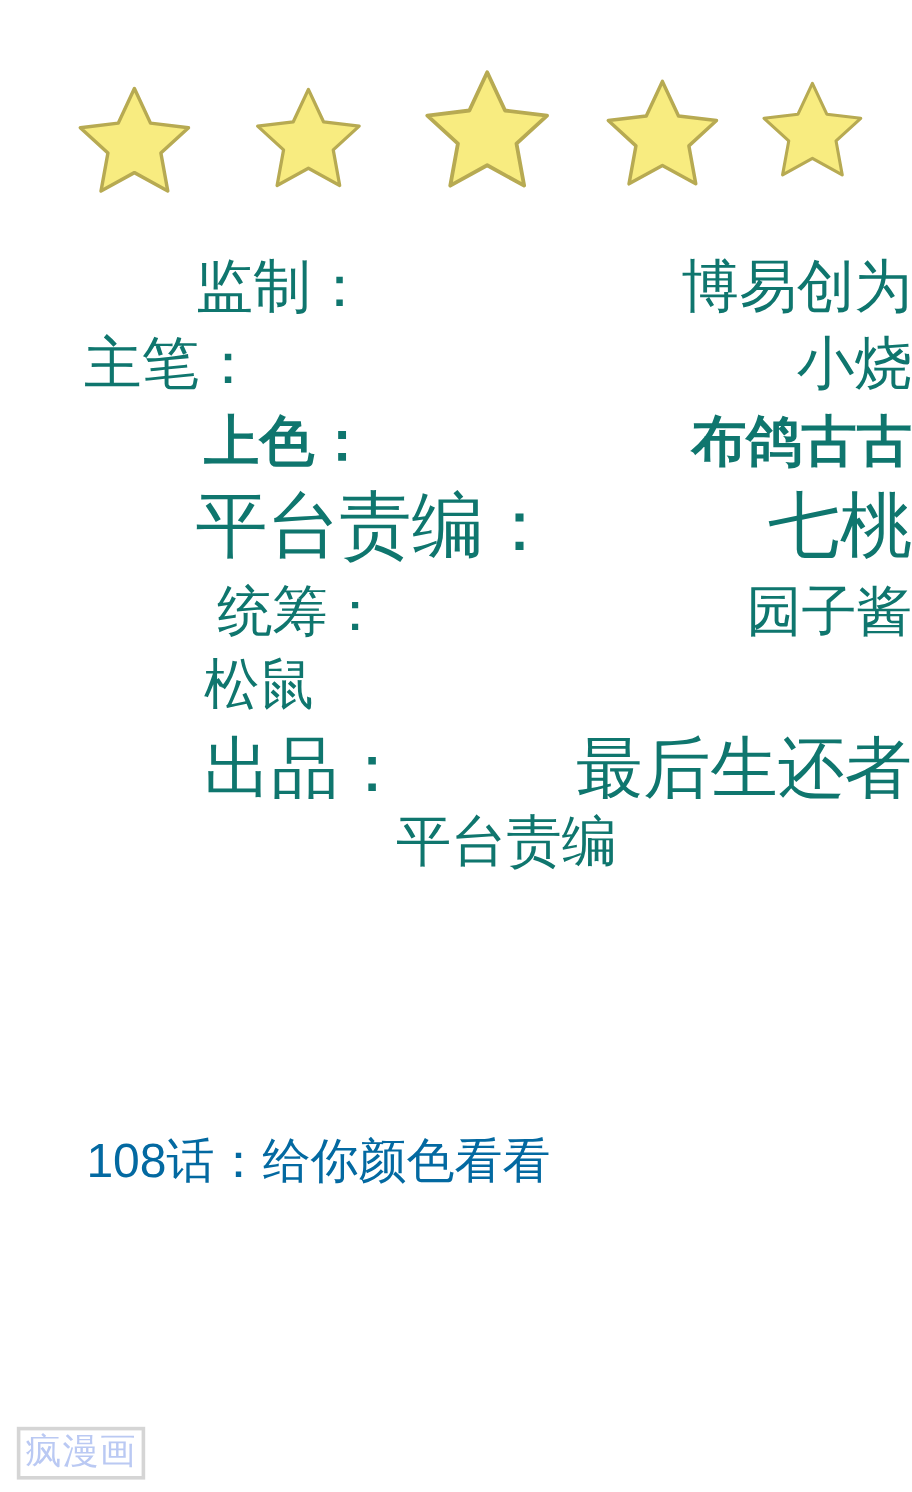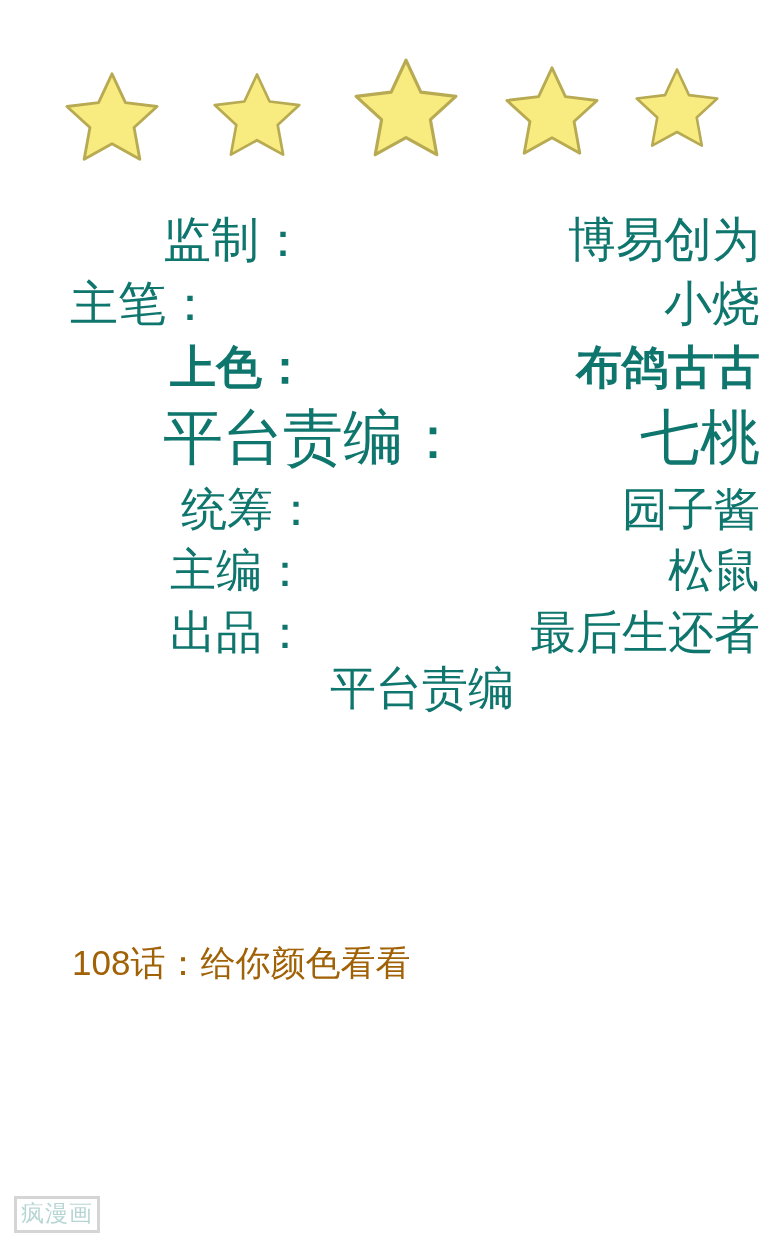--- a/index.html
+++ b/index.html
@@ -54,47 +54,47 @@
     display: inline-block;
   }
 
   
   .cl-1 { padding-left: 163px; font-size: 48px; }
   .cl-2 { padding-left: 70px; font-size: 48px; }
   .cl-3 { padding-left: 170px; font-size: 46px; font-weight: bold; }
   .cl-4 { padding-left: 163px; font-size: 60px; }
   .cl-5 { padding-left: 168px; font-size: 46px; margin-left: 13px; }
   .cl-6 { padding-left: 170px; font-size: 46px; }
-  .cl-7 { padding-left: 170px; font-size: 46px; }
+  .cl-7 { padding-left: 170px; font-size: 56px; }
   .cl-8 { padding-left: 330px; font-size: 46px; margin-top: -6px; }
 
   
   .chapter-title {
     position: absolute;
     left: 72px;
     top: 940px;
-    font-size: 35px;
-    color: #a16207;
+    font-size: 40px;
+    color: #0369a1;
     white-space: pre;
   }
 
   
   .watermark {
     position: absolute;
     left: 14px;
     bottom: 10px;
     display: flex;
     align-items: center;
     gap: 2px;
     opacity: 0.30;
   }
   .wm-box {
     border: 3px solid #777;
-    color: #0f766e;
-    font-size: 23px;
+    color: #1d4ed8;
+    font-size: 30px;
     line-height: 1;
     padding: 3px 4px 5px 4px;
     letter-spacing: 1px;
     font-family: "DejaVu Sans", sans-serif;
   }
 </style>
 </head>
 <body>
 
 <div class="star-row">
@@ -152,21 +152,20 @@
     <span class="label">平台责编：</span>
     <span class="value">七桃</span>
   </div>
 
   <div class="credit-line cl-5">
     <span class="label">统筹：</span>
     <span class="value">园子酱</span>
   </div>
 
   <div class="credit-line cl-6">
-    <span class="label">主编：</span>
     <span class="value">松鼠</span>
   </div>
 
   <div class="credit-line cl-7">
     <span class="label">出品：</span>
     <span class="value">最后生还者</span>
   </div>
 
   <div class="credit-line cl-8">
     <span class="value">平台责编</span>

